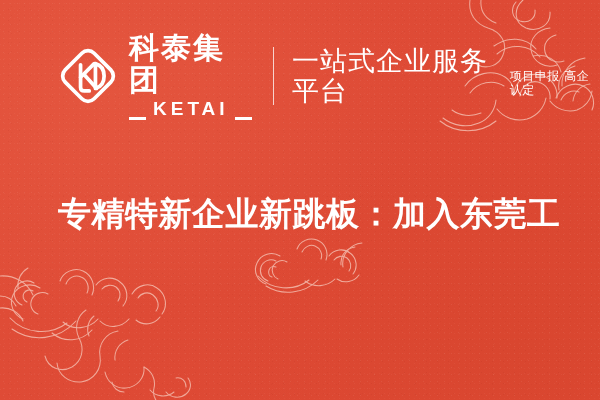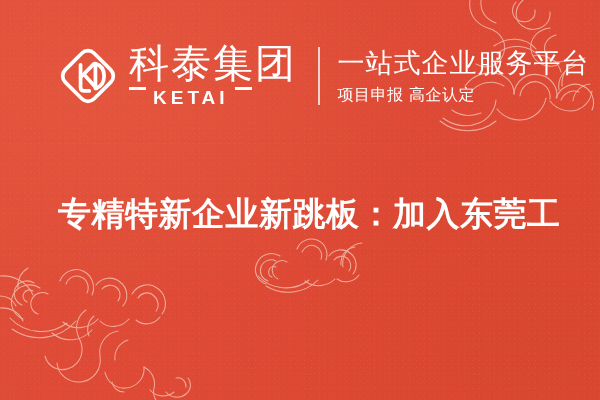--- a/index.html
+++ b/index.html
@@ -73,30 +73,30 @@
     height: 62px;
     flex: 0 0 auto;
     margin-right: 10px;
   }
   .logo-text {
     display: flex;
     flex-direction: column;
     justify-content: center;
   }
   .logo-cn {
-    font-size: 40px;
+    font-size: 30px;
     line-height: 1.04;
-    font-weight: normal;
+    font-weight: bold;
     color: #ffffff;
     letter-spacing: 2px;
     font-family: "DejaVu Sans", "Liberation Sans", sans-serif;
   }
   .logo-en-row {
     display: flex;
-    align-items: flex-start;
+    align-items: flex-end;
     margin-top: 3px;
   }
   .logo-dash {
     width: 17px;
     height: 3px;
     background: #ffffff;
     flex: 0 0 auto;
   }
   .logo-en {
     font-size: 19px;
@@ -110,36 +110,36 @@
   .divider {
     width: 1.5px;
     height: 58px;
     background: rgba(255,255,255,.75);
     margin: 0 18px 0 21px;
     flex: 0 0 auto;
   }
 
   .tagline {
     display: flex;
-    flex-direction: column;
+    flex-direction: row;
     justify-content: space-between;
   }
   .tagline-main {
     font-size: 27px;
     line-height: 1.12;
     color: #ffffff;
     letter-spacing: 1px;
     font-family: "DejaVu Sans", "Liberation Sans", sans-serif;
   }
   .tagline-sub {
-    font-size: 16px;
+    font-size: 12px;
     line-height: 1.2;
     color: #ffffff;
     letter-spacing: .5px;
-    margin-top: 7px;
+    margin-top: 23px;
     font-family: "DejaVu Sans", "Liberation Sans", sans-serif;
   }
 
   
   .headline {
     position: absolute;
     left: 58px;
     top: 150px;
     width: 500px;
     margin-top: 40px;

